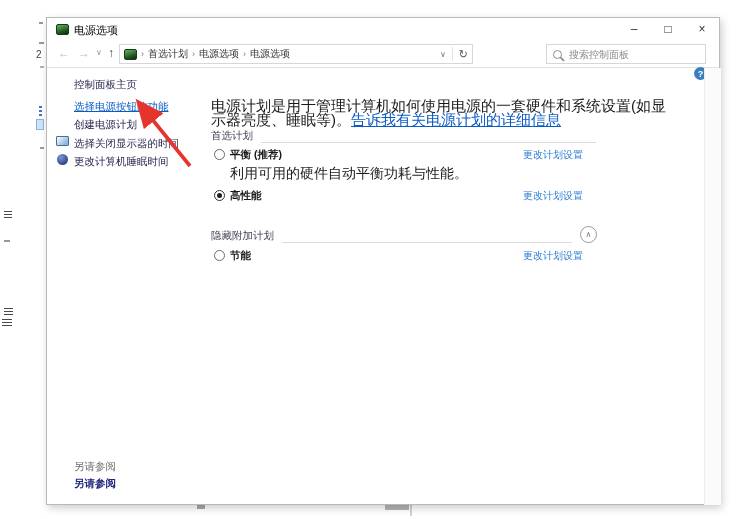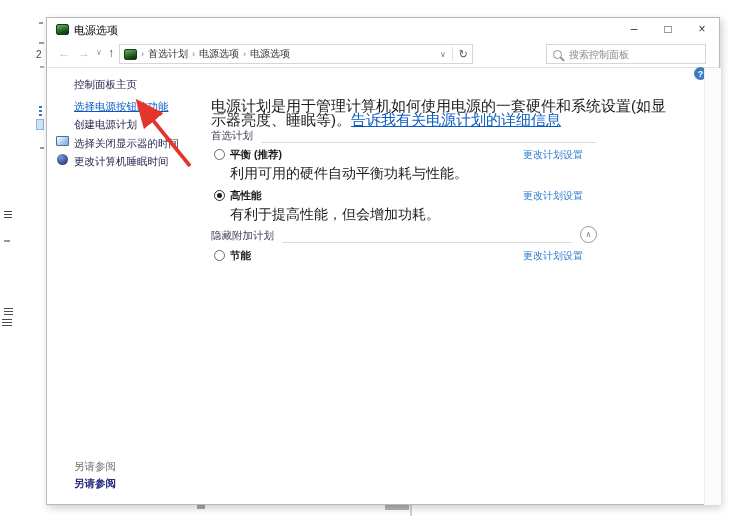--- a/index.html
+++ b/index.html
@@ -148,21 +148,20 @@
   </div>
 
   <span class="abs radio" style="left:167px;top:131px"></span>
   <span class="abs pname" style="left:183px;top:130px">平衡 (推荐)</span>
   <span class="abs plink" style="left:476px;top:130px">更改计划设置</span>
   <span class="abs pdesc" style="left:183px;top:147px">利用可用的硬件自动平衡功耗与性能。</span>
 
   <span class="abs radio sel" style="left:167px;top:172px"></span>
   <span class="abs pname" style="left:183px;top:171px">高性能</span>
   <span class="abs plink" style="left:476px;top:171px">更改计划设置</span>
-  <span class="abs pdesc" style="left:183px;top:188px">有利于提高性能，但会增加功耗。</span>
 
   <div class="abs sect" style="left:164px;top:208px;width:386px">
     <span class="sect-label">隐藏附加计划</span>
     <span class="rule"></span>
     <span class="collapse">∧</span>
   </div>
 
   <span class="abs radio" style="left:167px;top:232px"></span>
   <span class="abs pname" style="left:183px;top:231px">节能</span>
   <span class="abs plink" style="left:476px;top:231px">更改计划设置</span>

